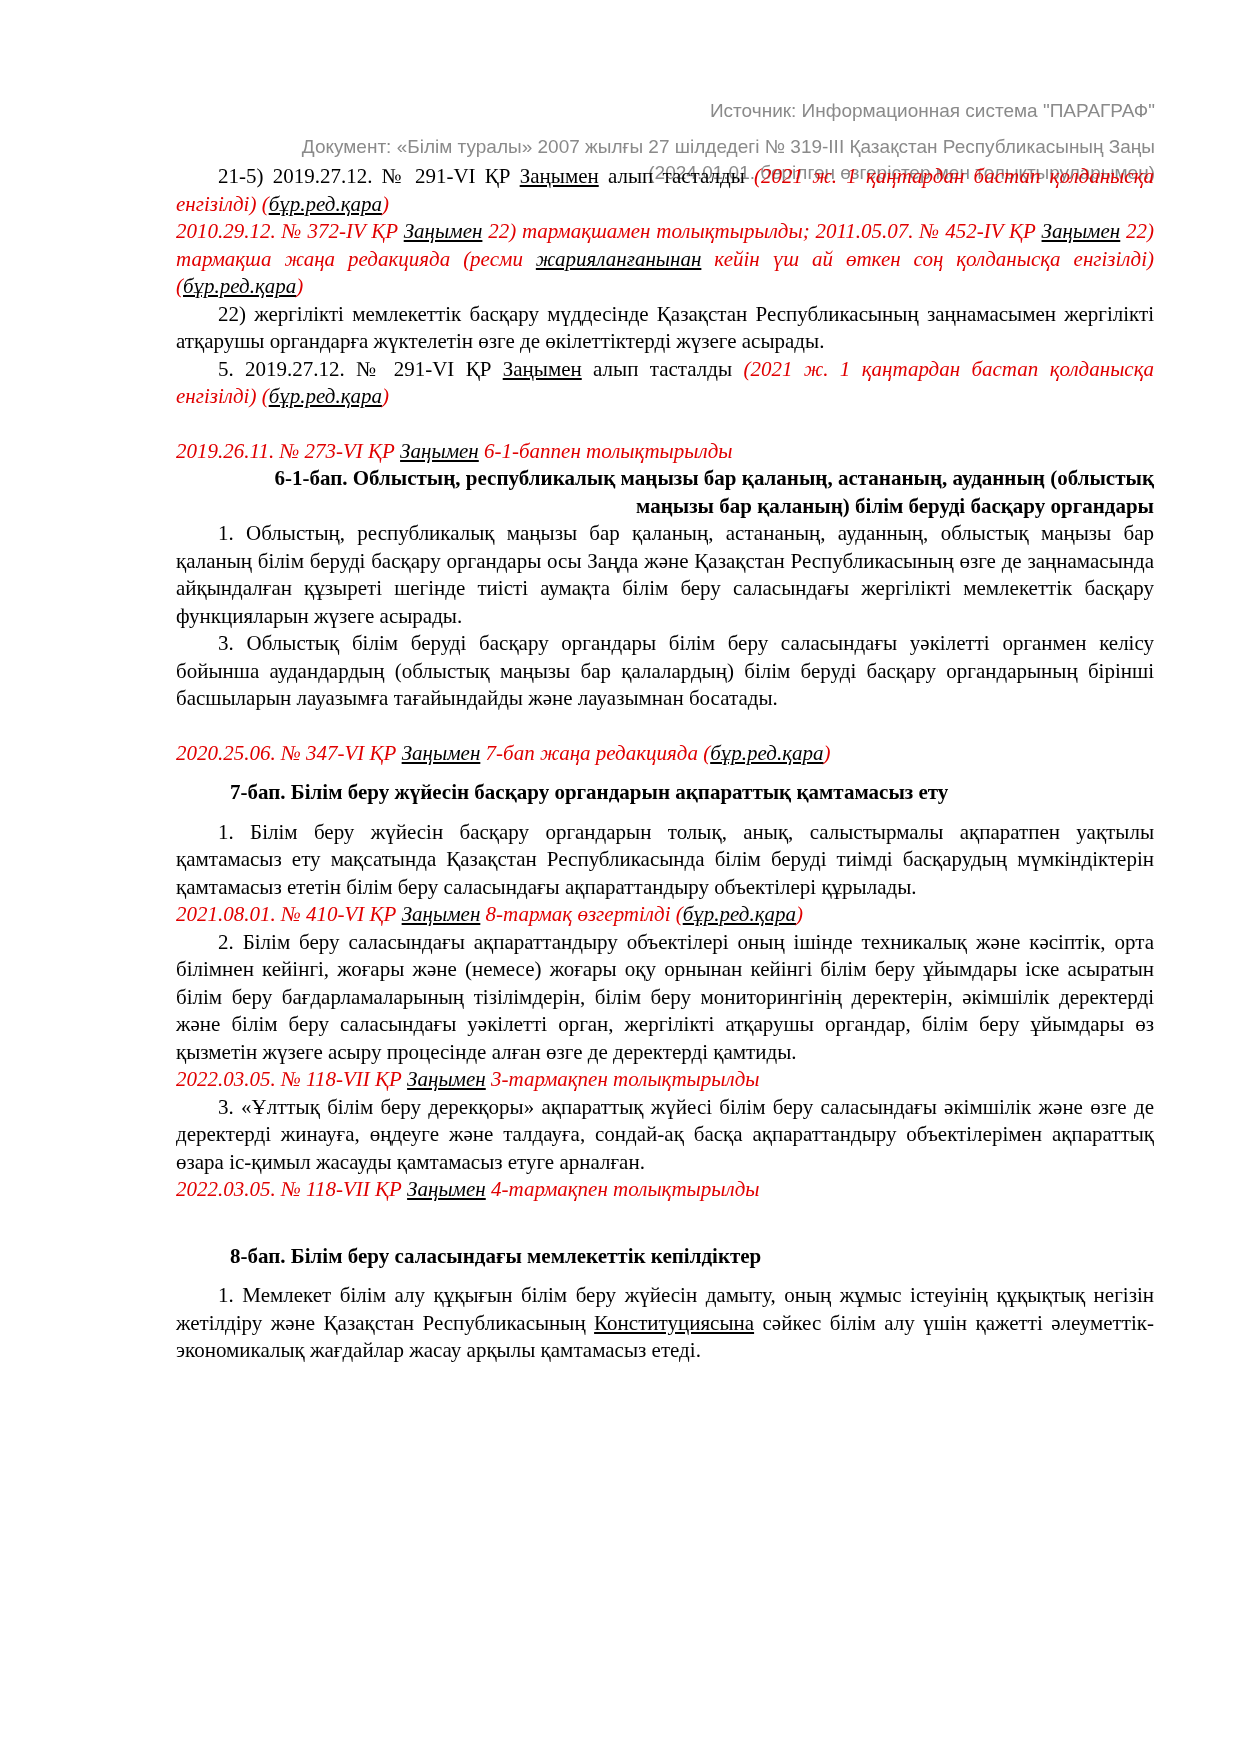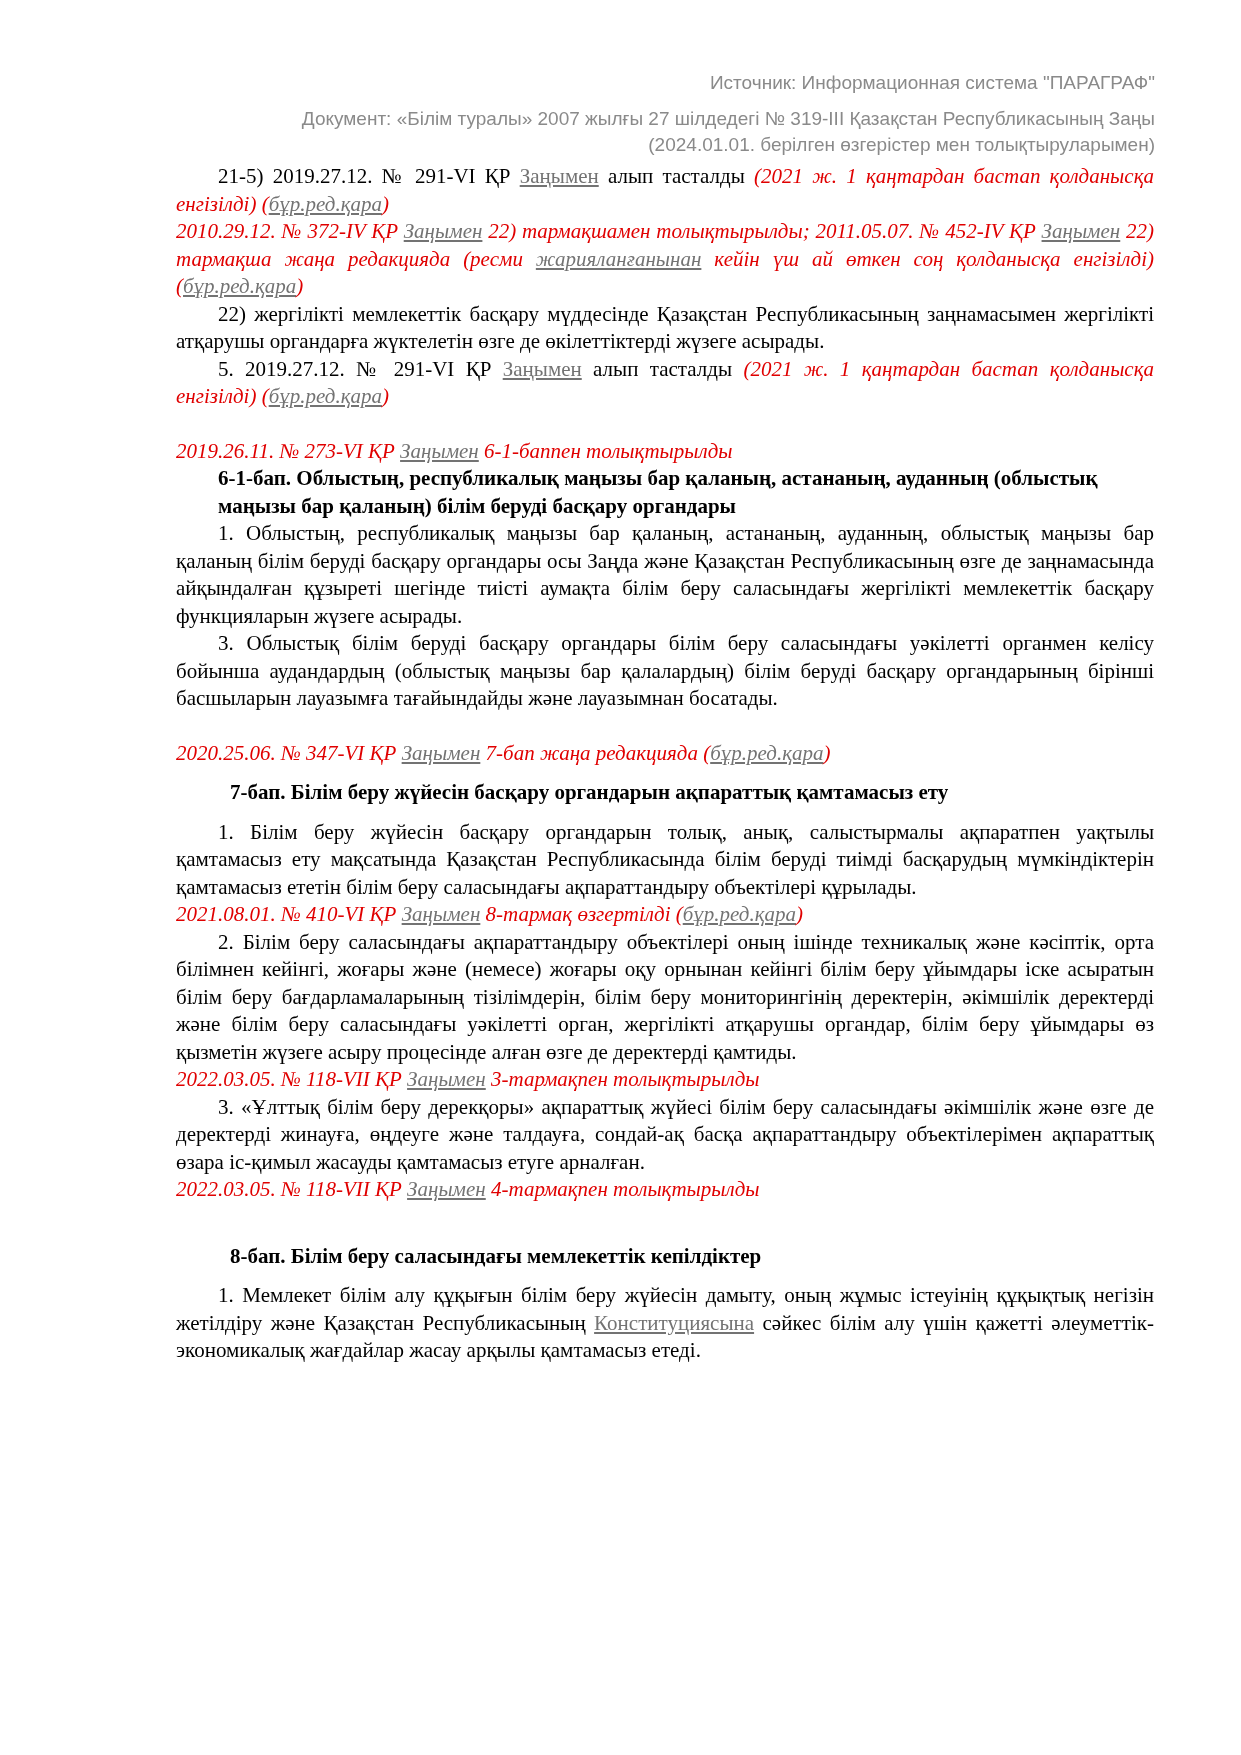--- a/index.html
+++ b/index.html
@@ -4,30 +4,30 @@
 <style>
   html, body { margin: 0; padding: 0; background: #ffffff; }
   body { width: 1241px; height: 1755px; position: relative; overflow: hidden; }
   .page {
     position: absolute; left: 0; top: 0; width: 1241px; height: 1755px; background: #fff;
   }
   .header {
     position: absolute; right: 86px; top: 70px; text-align: right;
     font-family: "Liberation Sans", sans-serif; color: #8a8a8a; font-size: 19px; line-height: 26px;
   }
-  .header .src { margin-bottom: 10px; }
+  .header .src { margin-bottom: 10px; margin-top: 28px; }
   .body {
     position: absolute; left: 176px; top: 163px; width: 978px;
     font-family: "Liberation Serif", serif; font-size: 21px; line-height: 27.5px; color: #000;
   }
   .p { text-align: justify; text-indent: 42px; margin: 0; }
   .note { color: #e00000; font-style: italic; margin: 0; text-align: justify; }
   .red-i { color: #e00000; font-style: italic; }
-  a, .lnk { color: #737373; text-decoration: underline; }
-  .title { font-weight: bold; text-align: left; margin: 0; padding-left: 42px; }
+  a, .lnk { color: #000000; text-decoration: underline; }
+  .title { font-weight: bold; text-align: right; margin: 0; padding-left: 42px; }
   .title-left { font-weight: bold; margin: 12px; text-indent: 42px; }
   .gap { height: 27px; }
 </style>
 </head>
 <body>
 
 <div class="page">
 
   <div class="header">
     <div class="src">Источник: Информационная система "ПАРАГРАФ"</div>

